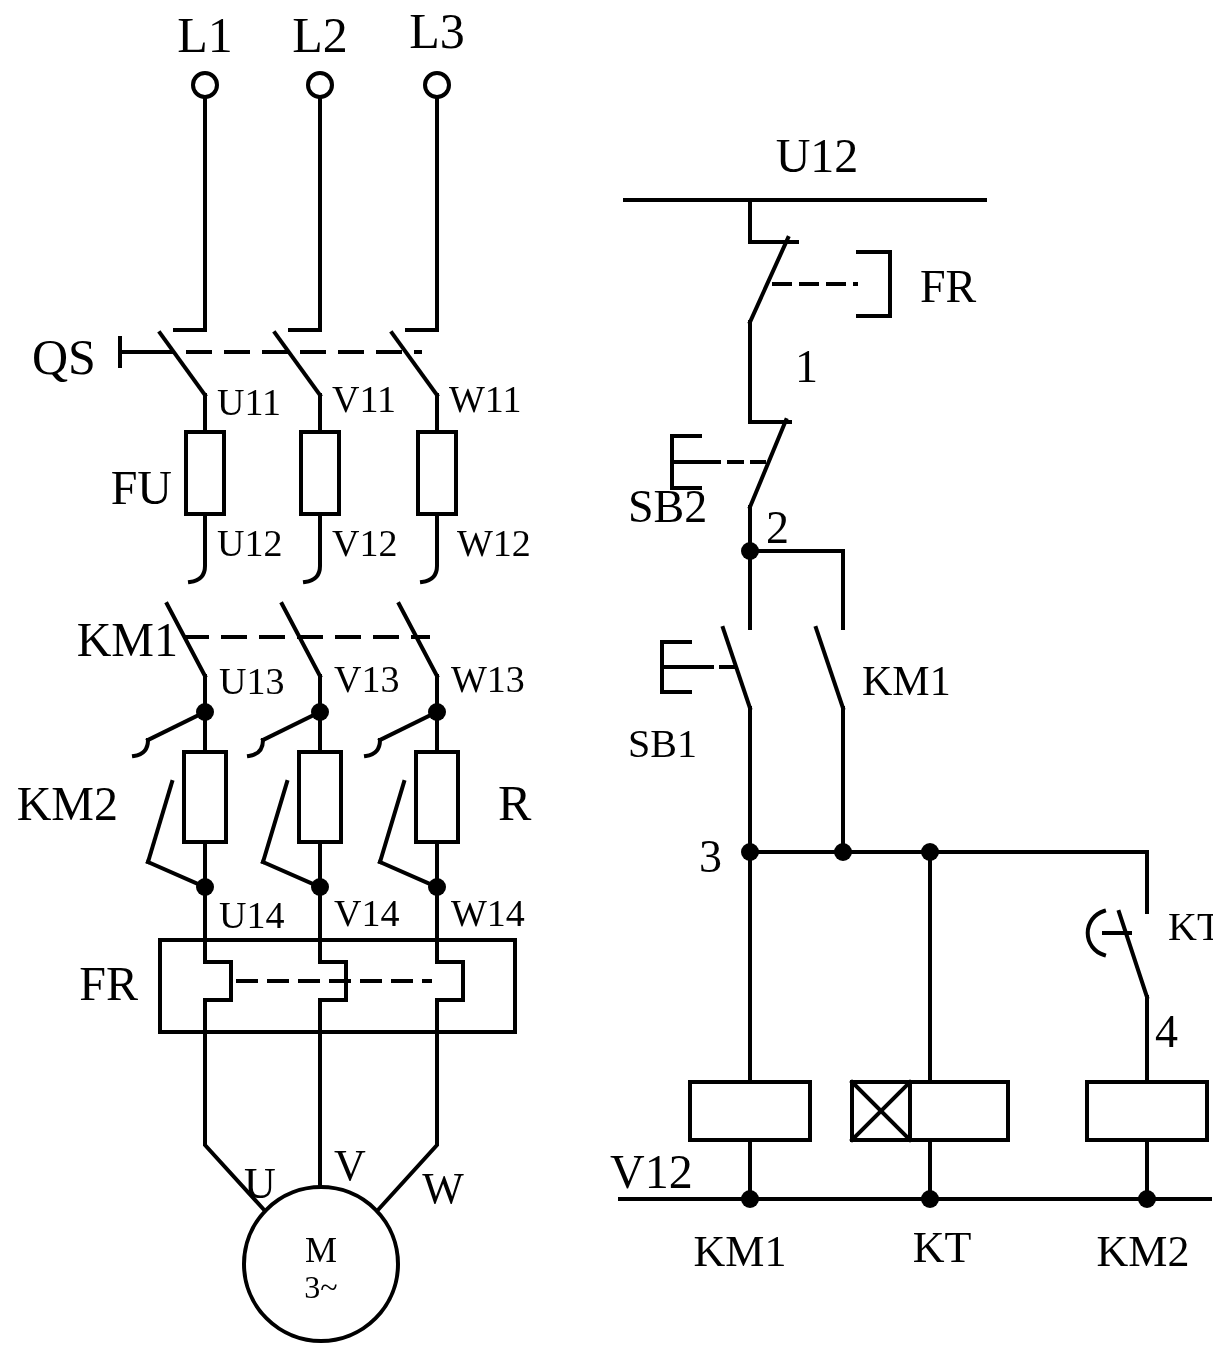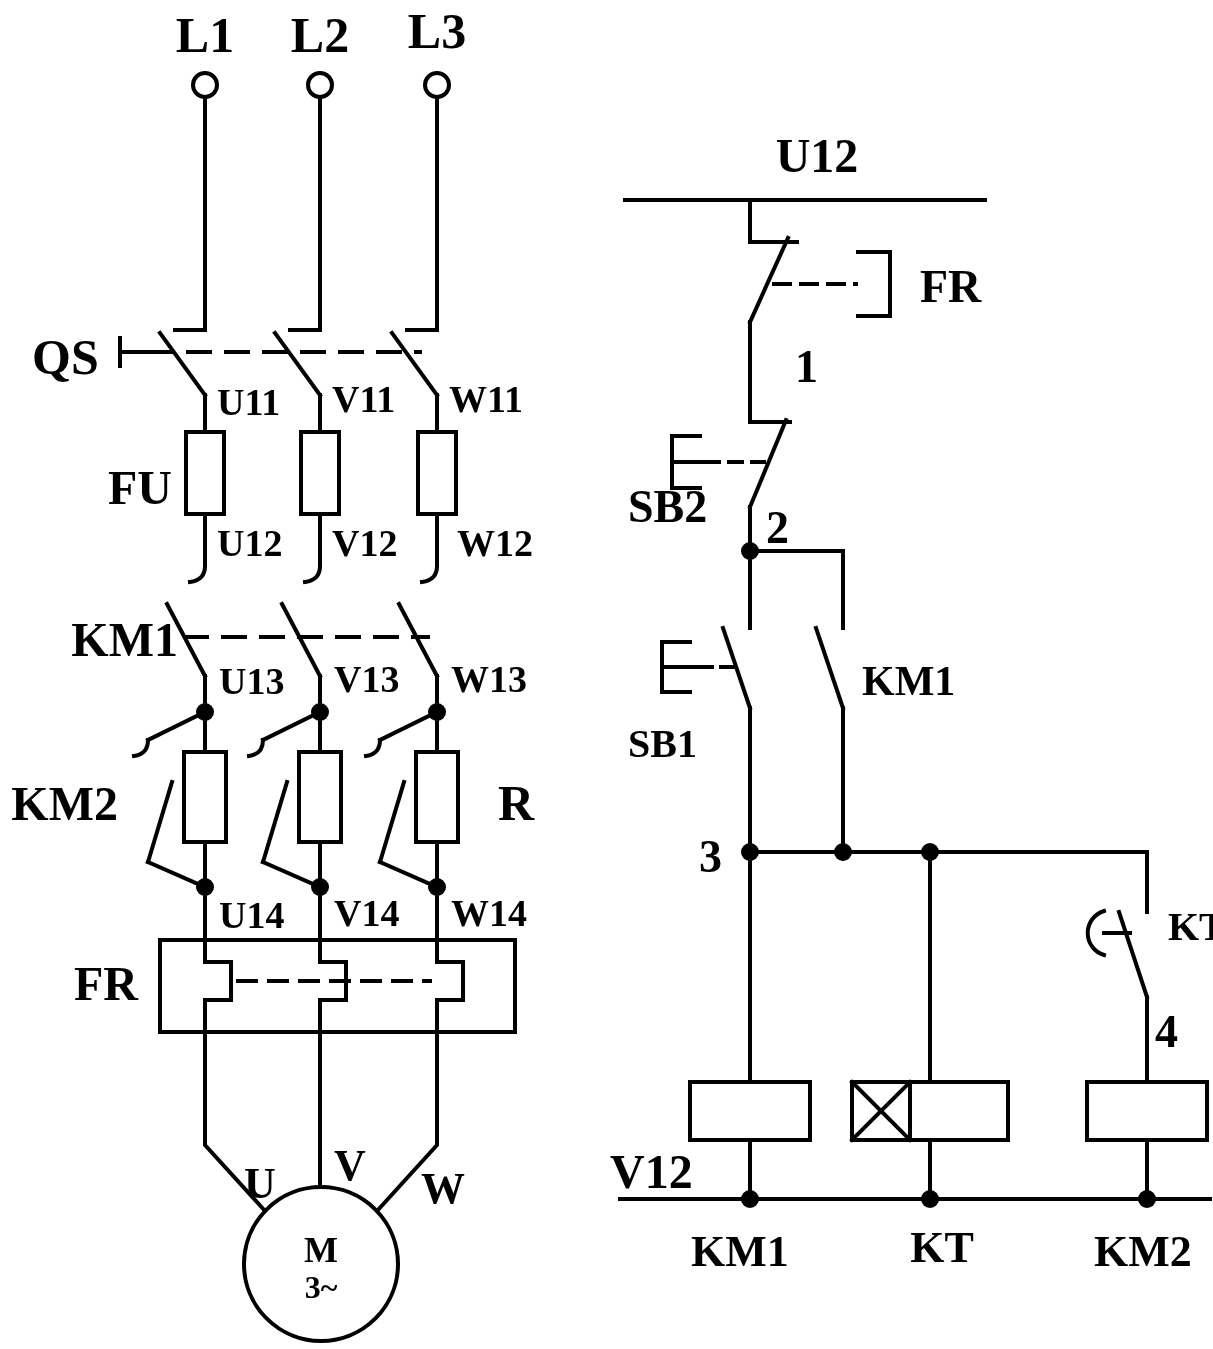--- a/index.html
+++ b/index.html
@@ -1,16 +1,16 @@
 <!DOCTYPE html>
 <html><head>
 <meta charset="utf-8">
 <style>
   html, body { margin: 0; padding: 0; background: #ffffff; }
-  .stage { width: 1213px; height: 1349px; background: #ffffff; position: relative; overflow: hidden; font-weight: bold; }
+  .stage { width: 1213px; height: 1349px; background: #ffffff; position: relative; overflow: hidden; }
   svg { display: block; }
   text { font-family: "Liberation Serif", "DejaVu Serif", serif; fill: #000000; stroke: none; }
 </style>
 </head>
 <body>
 
 <div class="stage">
 <svg viewBox="0 0 1213 1349" width="1213" height="1349">
   <g stroke="#000000" stroke-width="4" fill="none" stroke-linecap="square">
 

